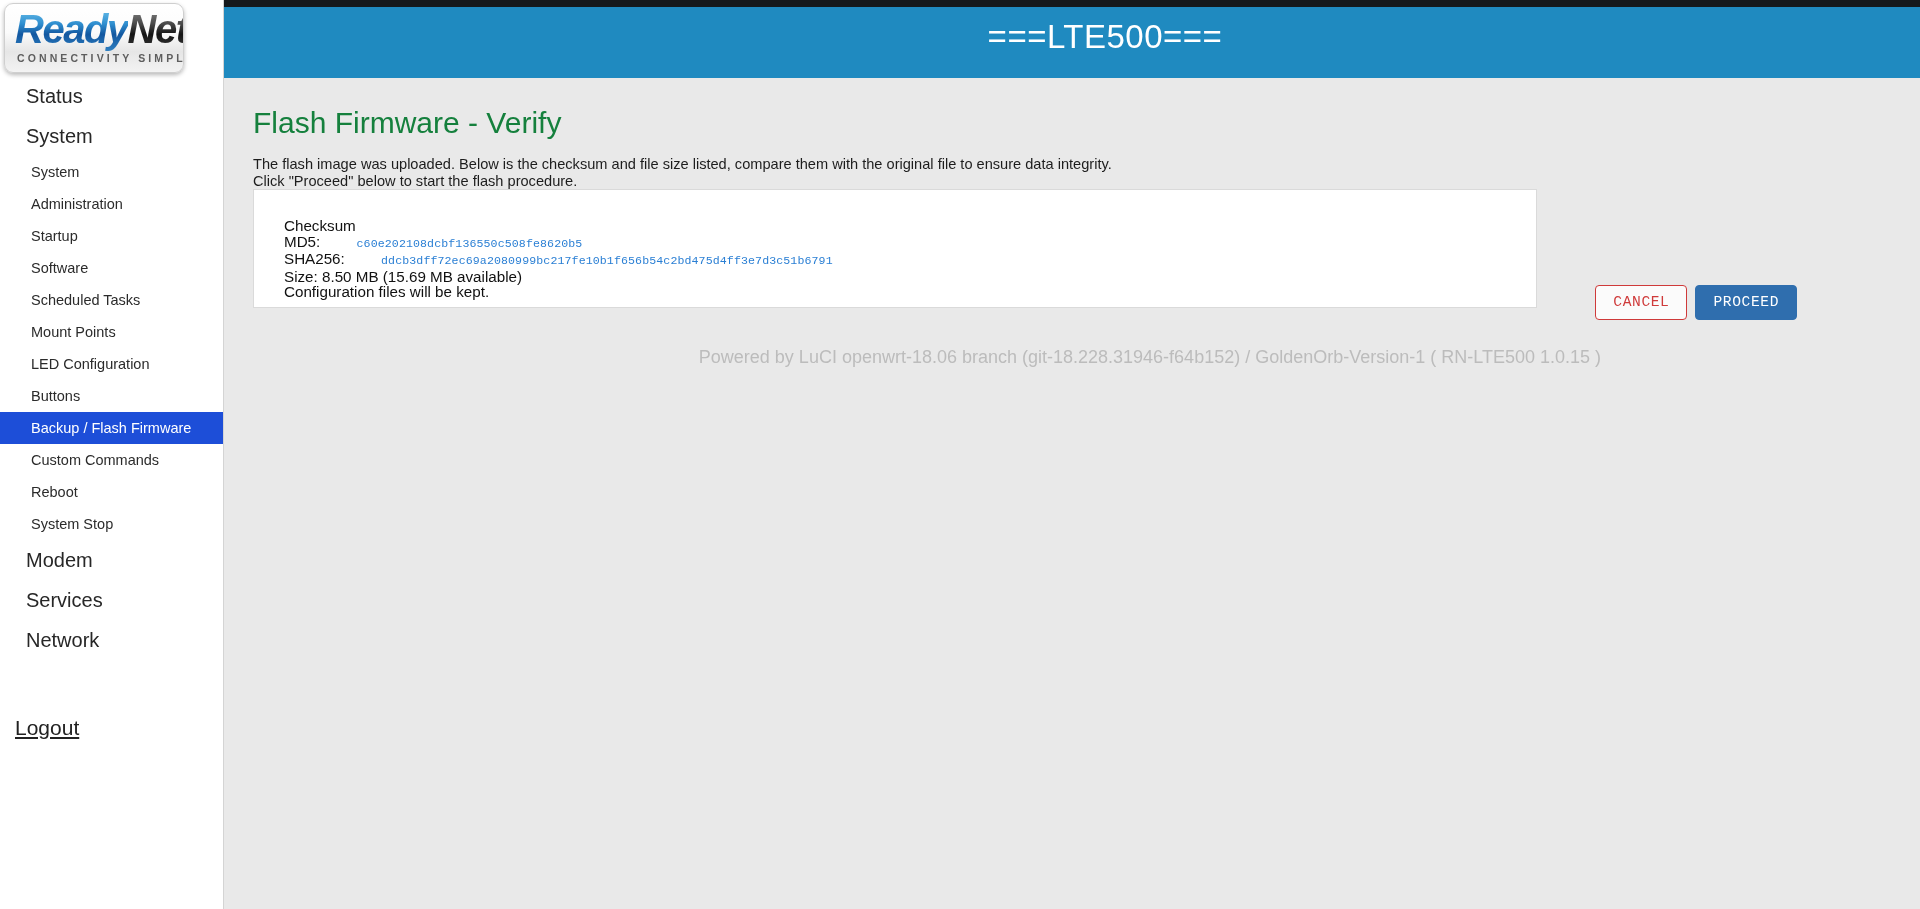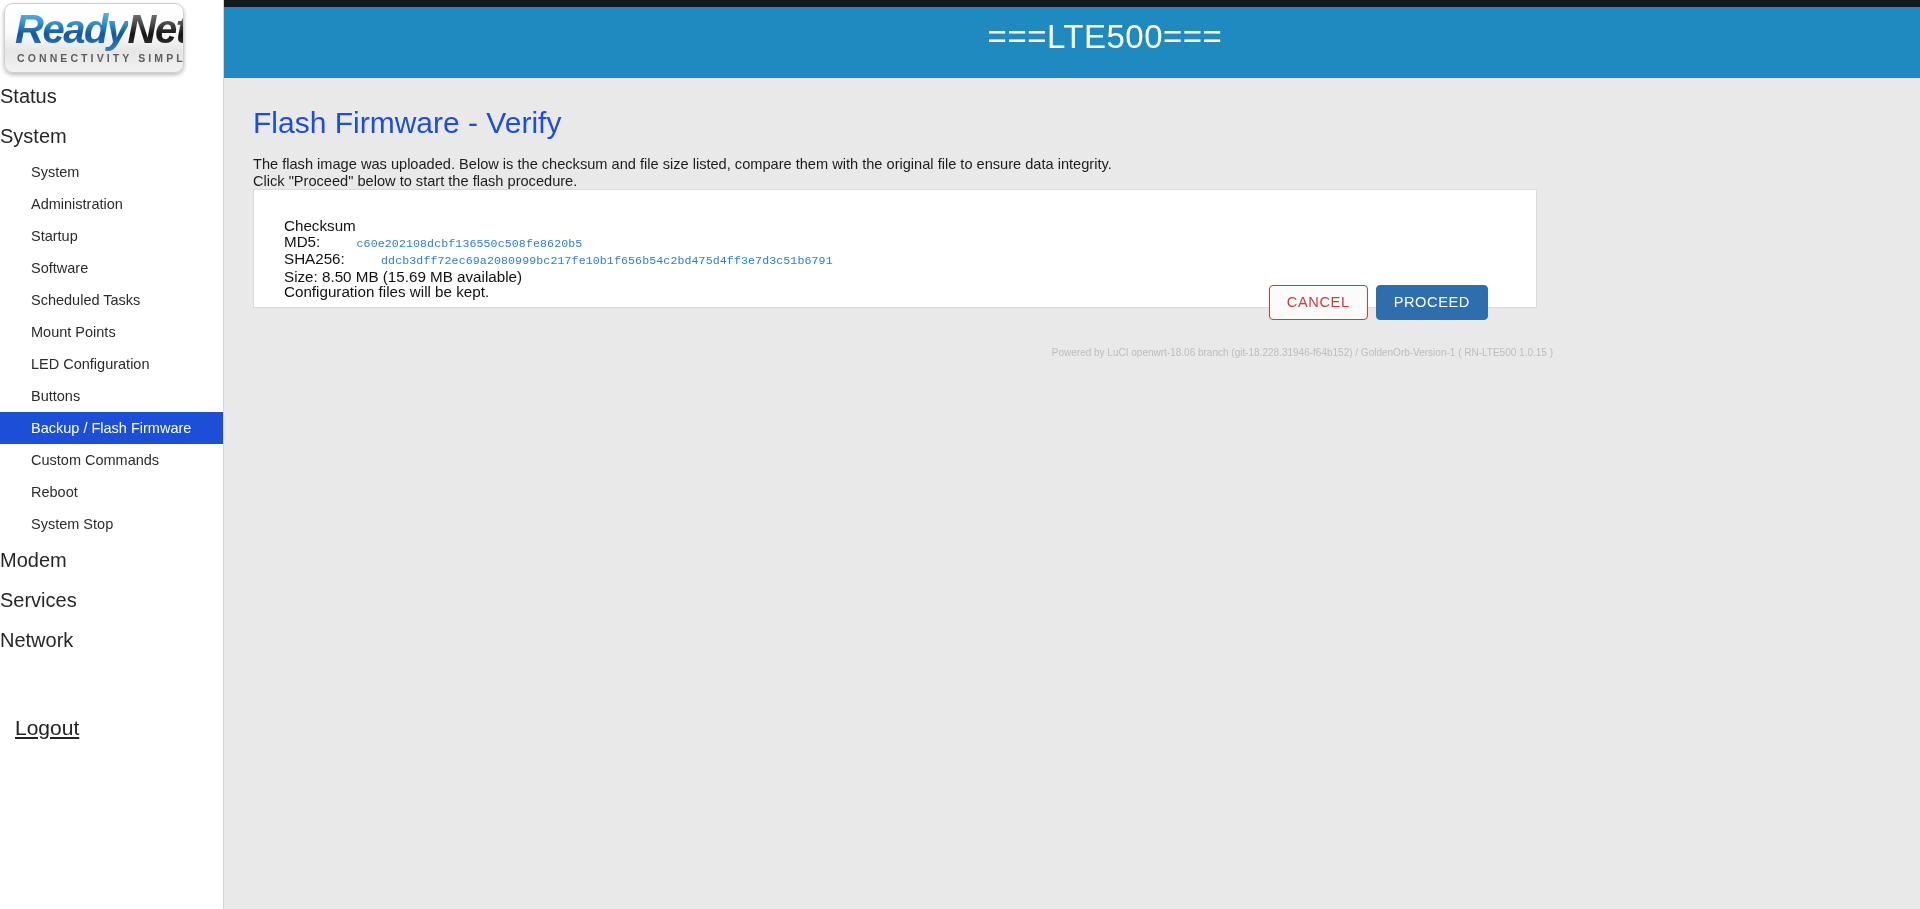--- a/index.html
+++ b/index.html
@@ -111,21 +111,21 @@
 
   .menu {
     position: absolute;
     left: 0;
     top: 76px;
     width: 223px;
   }
   .menu-top {
     font-size: 20px;
     color: #272727;
-    padding: 9px 0 9px 0;
+    padding: 9px 0 9px 26px;
     line-height: 22px;
     cursor: pointer;
   }
   .menu-sub {
     font-size: 14.5px;
     color: #2b2b2b;
     padding: 7px 0 7px 31px;
     line-height: 18px;
     cursor: pointer;
   }
@@ -151,21 +151,21 @@
     width: 1696px;
     height: 831px;
     background: #e9e9e9;
     box-sizing: border-box;
   }
   .page-title {
     position: absolute;
     left: 29px;
     top: 28px;
     font-size: 30px;
-    color: #1d4ed8;
+    color: #15803d;
     font-weight: 400;
     line-height: 34px;
     white-space: nowrap;
   }
   .page-desc {
     position: absolute;
     left: 29px;
     top: 78px;
     font-size: 14.6px;
     color: #1d1d1d;
@@ -196,22 +196,23 @@
     font-family: "Liberation Mono", monospace;
     font-size: 11.6px;
     color: #2a7fd4;
     letter-spacing: 0.1px;
     margin-left: 32px;
   }
   .btnrow {
     position: absolute;
     left: 0;
     top: 207px;
-    width: 1264px;
+    width: 1573px;
     text-align: right;
+    font-family: Liberation Mono, monospace;
   }
   .btn {
     display: inline-block;
     font-size: 14.6px;
     letter-spacing: 0.6px;
     border-radius: 4px;
     padding: 8px 17px 9px;
     cursor: pointer;
     box-sizing: border-box;
     vertical-align: middle;
@@ -226,23 +227,24 @@
     background: #2f6eae;
     border: 1px solid #2f6eae;
     color: #ffffff;
   }
   .footer {
     position: absolute;
     left: 0;
     top: 269px;
     width: 1329px;
     text-align: right;
-    font-size: 10px;
+    font-size: 18px;
     color: #bcbcbc;
     white-space: nowrap;
+    padding-left: 48px;
   }
 </style>
 </head>
 <body>
 
 <div class="topstrip"></div>
 
 <div class="header">
   <div class="header-title">===LTE500===</div>
 </div>

